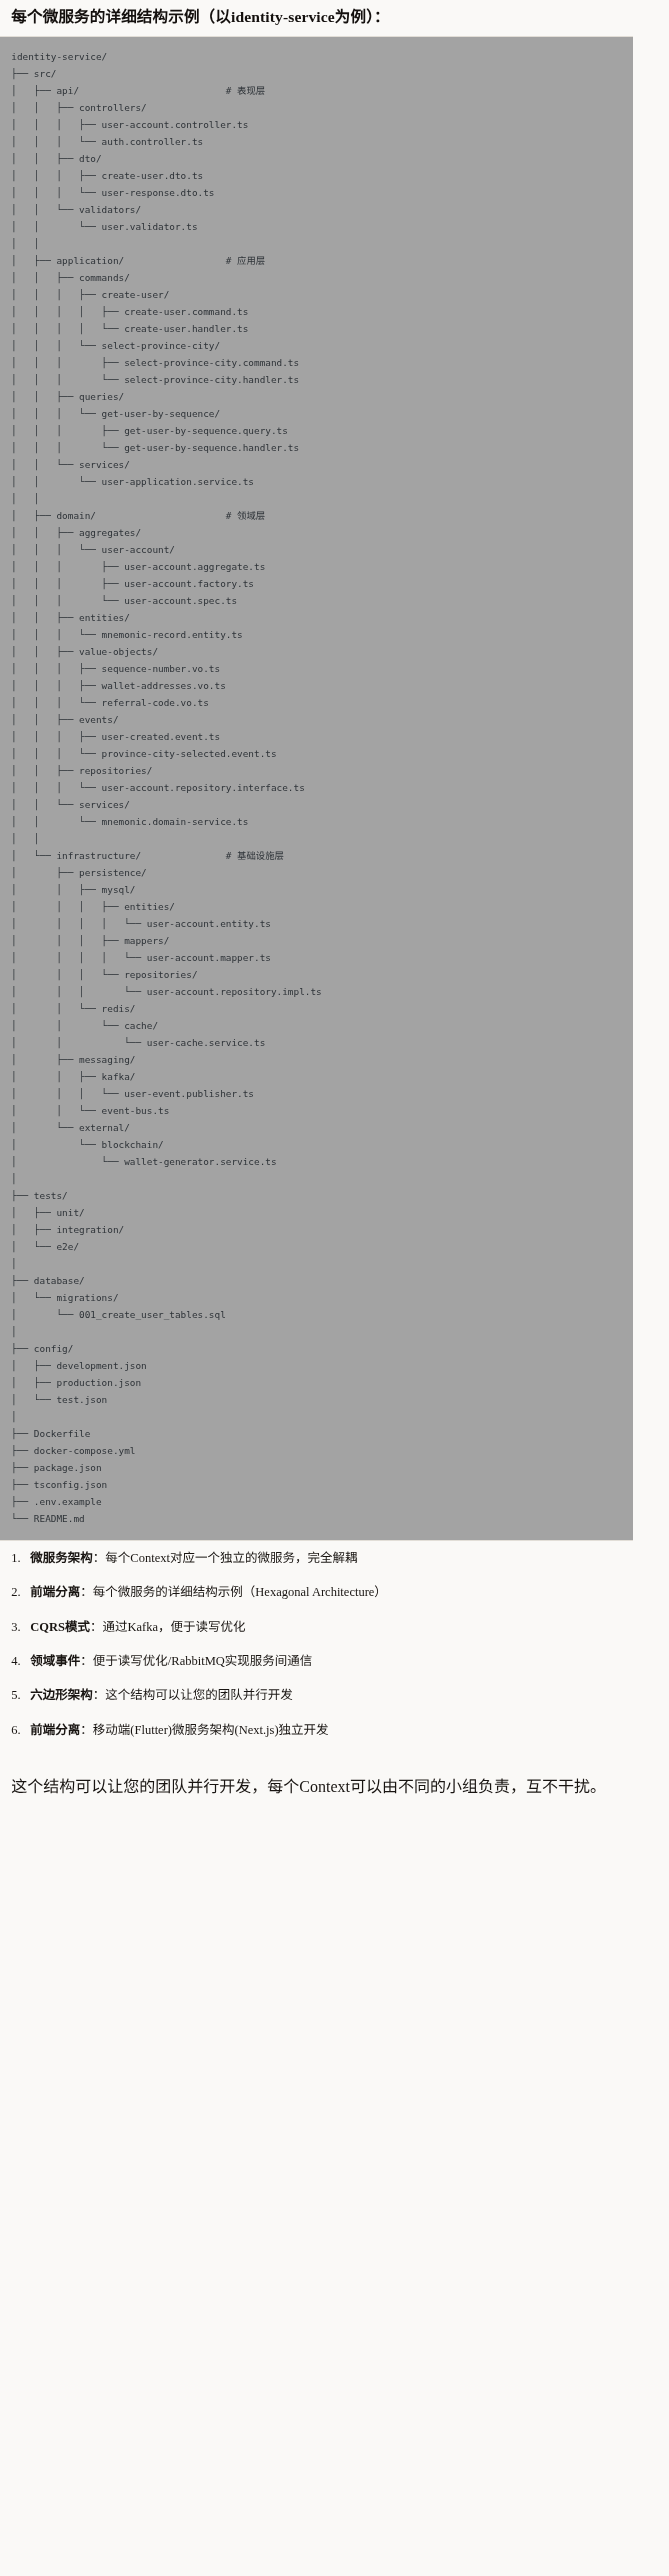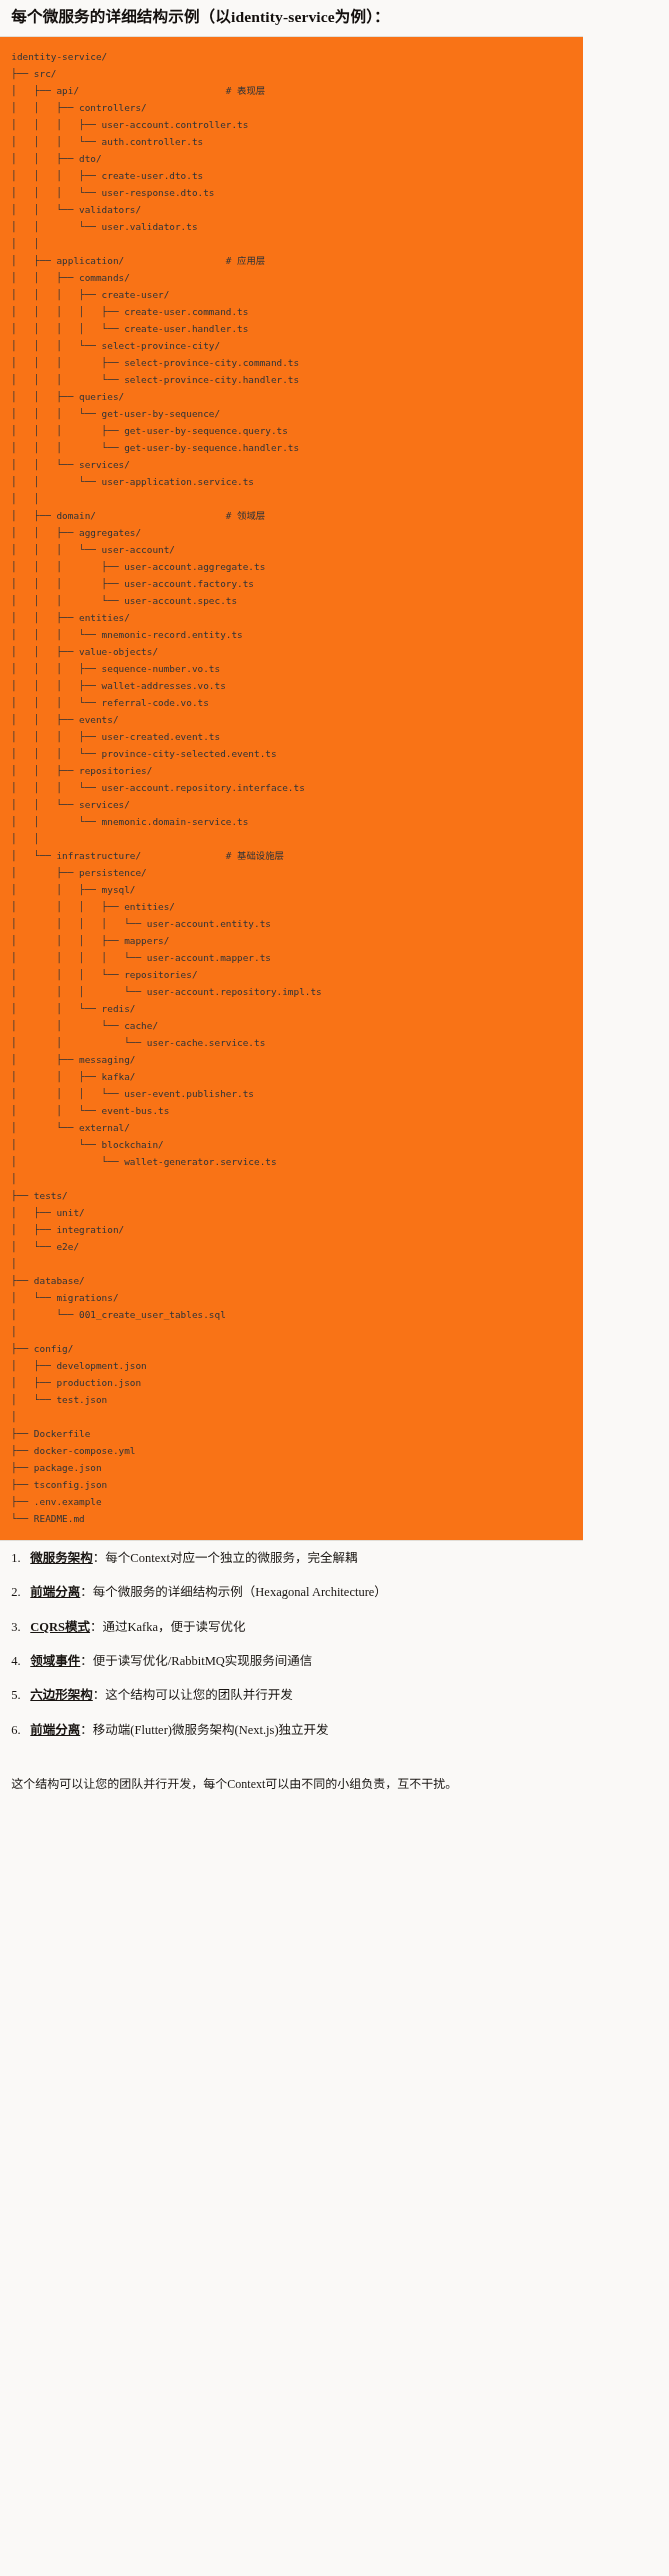--- a/index.html
+++ b/index.html
@@ -8,21 +8,21 @@
     padding: 0;
     background: #faf9f7;
   }
   body {
     width: 669px;
     font-family: "Liberation Sans", sans-serif;
     color: #1b1b1b;
     -webkit-font-smoothing: antialiased;
   }
   .page {
-    width: 583px;
+    width: 633px;
     box-sizing: border-box;
     background: #faf9f7;
   }
 
   
   .doc-title {
     font-family: "Liberation Serif", serif;
     font-weight: bold;
     font-size: 15.6px;
     line-height: 1.35;
@@ -33,21 +33,21 @@
   }
   .rule {
     height: 0.6px;
     background: #e2ded7;
     border: 0;
     margin: 0;
   }
 
   
   .codeblock {
-    background: #f97316;
+    background: #a3a3a3;
     padding: 11.3px 11.3px 12.5px 11.3px;
     box-sizing: border-box;
   }
   pre.tree {
     margin: 0;
     font-family: "DejaVu Sans Mono", "Liberation Mono", monospace;
     font-size: 9.4px;
     line-height: 17px;
     color: #2e3338;
     white-space: pre;
@@ -85,31 +85,30 @@
   ol.points > li::before {
     content: counter(pt) ".";
     position: absolute;
     left: 0;
     top: 0;
     font-family: "Liberation Serif", serif;
     font-size: 12.5px;
   }
   ol.points > li .pt-term {
     font-weight: bold;
-    text-decoration: underline;
   }
   ol.points > li .pt-sep {
     font-weight: normal;
   }
   ol.points > li .pt-desc {
     font-weight: normal;
   }
   .closing {
     font-family: "Liberation Serif", serif;
-    font-size: 12px;
+    font-size: 16px;
     line-height: 1.55;
     color: #191512;
     margin: 16.3px 0 13.8px 0;
     padding: 0 11.3px 0 11.3px;
   }
 </style>
 </head>
 <body>
 
 <div class="page">

